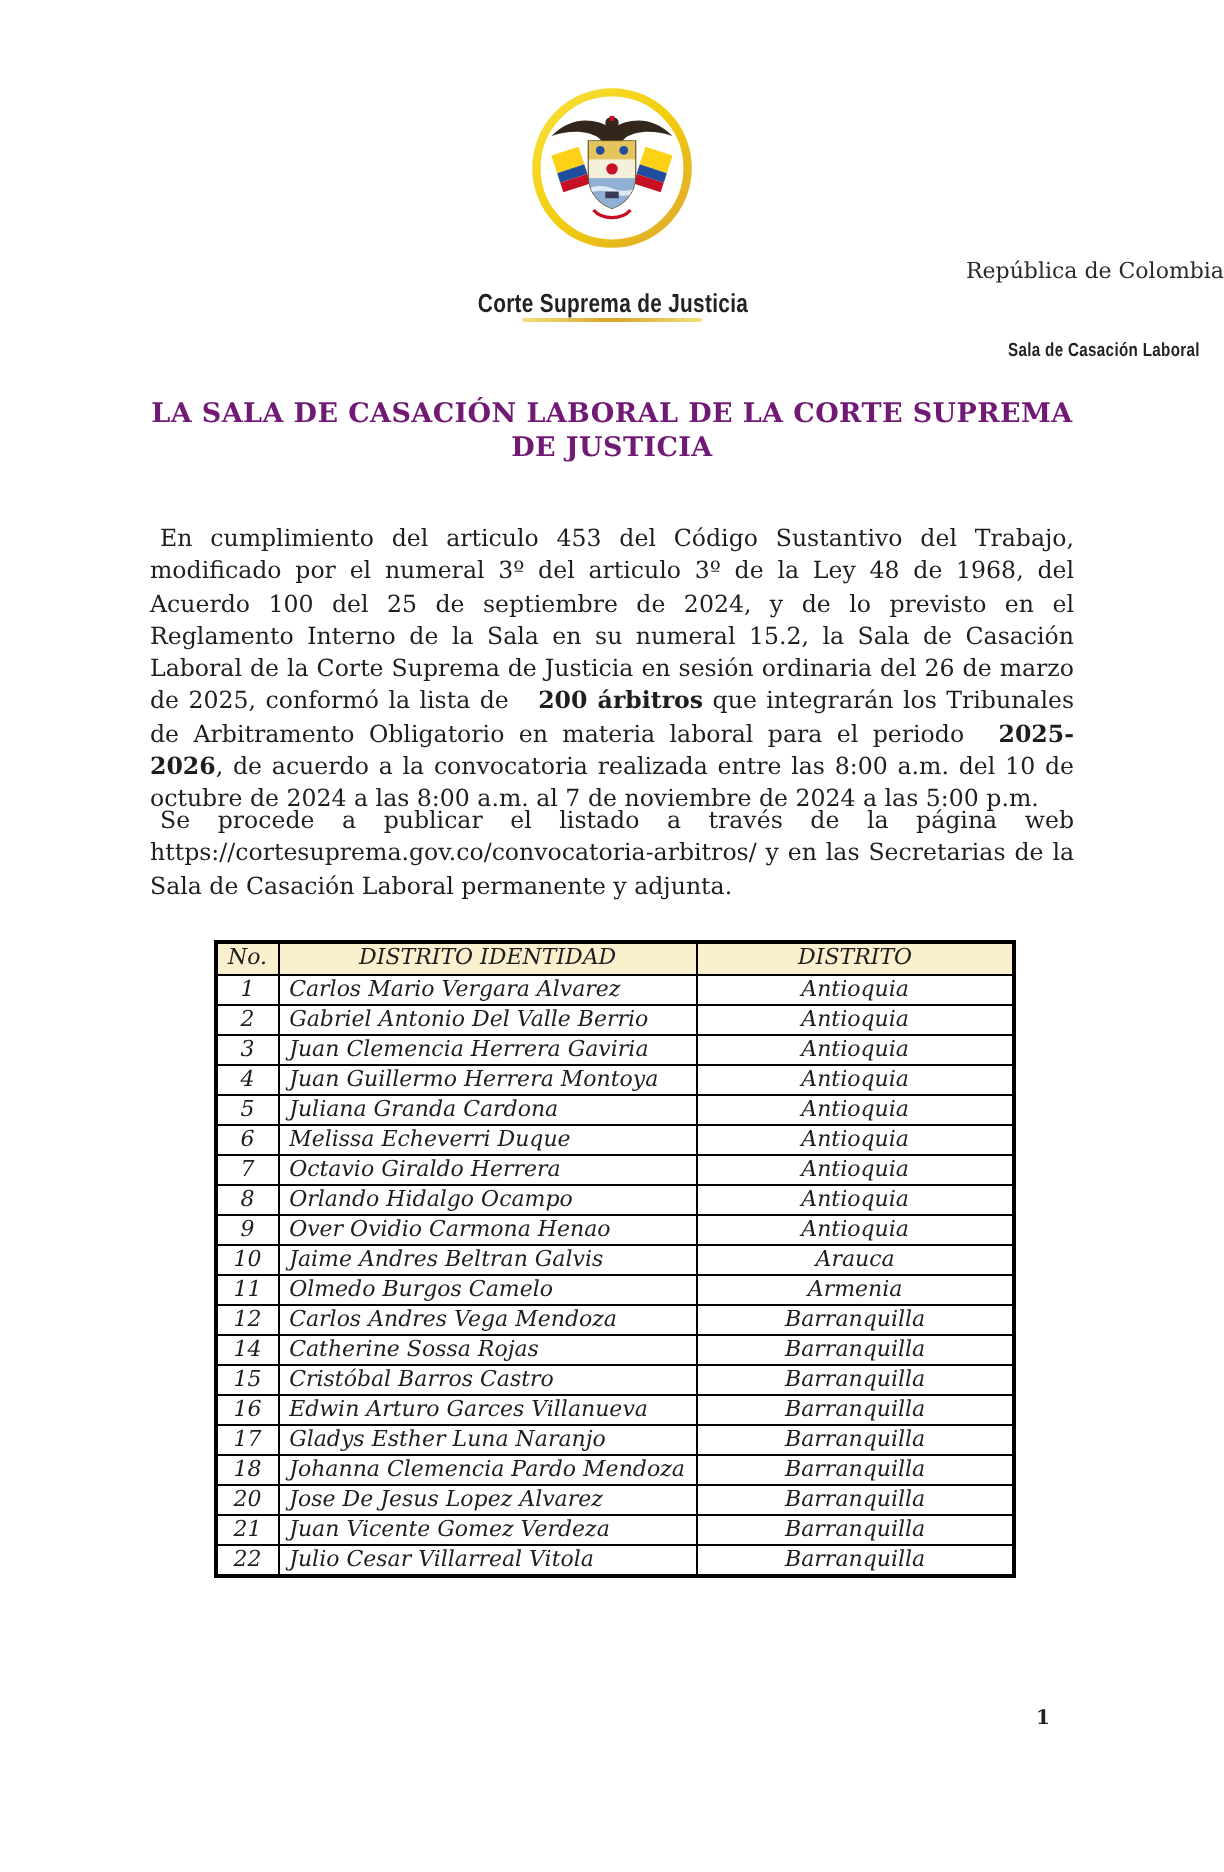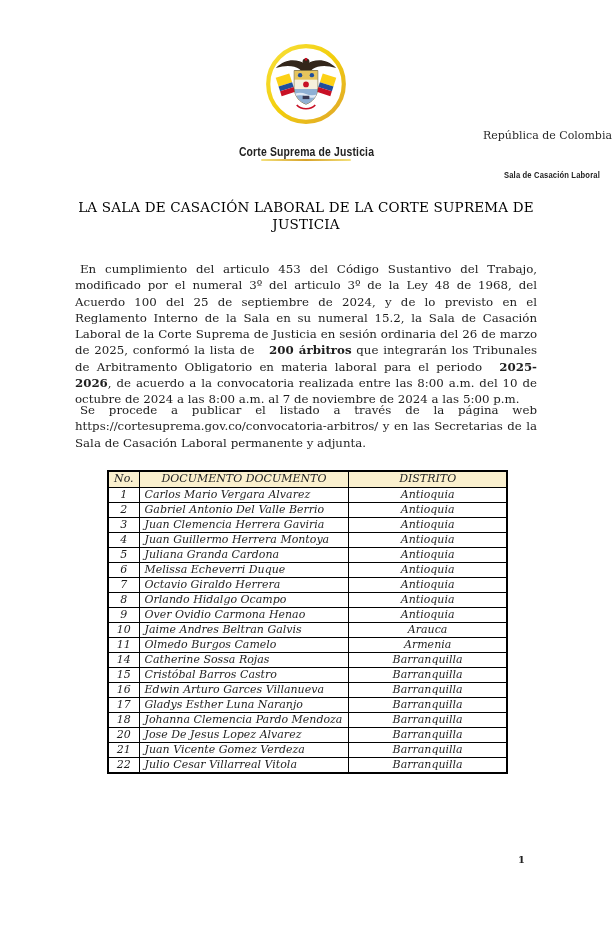--- a/index.html
+++ b/index.html
@@ -40,22 +40,22 @@
     background:linear-gradient(to right,#f3e07c,#d7a32a,#f3e07c);
     border-radius:1px;
   }
   .chamber { position:absolute; top:163px; width:100%; text-align:right; }
   .chamber-inner { font-size:9.5px; }
 
   
   .doc-title {
     position:absolute; top:199px; left:66px; width:480px;
     text-align:center;
-    font-weight:normal; font-size:13.5px; line-height:17px;
-    letter-spacing:.2px; color:#000000;
+    font-weight:bold; font-size:13.5px; line-height:17px;
+    letter-spacing:.2px; color:#701a75;
   }
 
   
   .para {
     position:absolute; left:75px; width:462px;
     text-align:justify;
     font-size:11.8px; line-height:16.3px;
     text-indent:5px;
     color:#1e1e1e;
   }
@@ -158,21 +158,21 @@
   <h1 class="doc-title">LA SALA DE CASACIÓN LABORAL DE LA CORTE SUPREMA DE JUSTICIA</h1>
 
   <p class="para para-1"><span>En cumplimiento del articulo 453 del Código Sustantivo del Trabajo, modificado por el numeral 3º del articulo 3º de la Ley 48 de 1968, del Acuerdo 100 del 25 de septiembre de 2024, y de lo previsto en el Reglamento Interno de la Sala en su numeral 15.2, la Sala de Casación Laboral de la Corte Suprema de Justicia en sesión ordinaria del 26 de marzo de 2025, conformó la lista de </span><b>200 árbitros</b><span> que integrarán los Tribunales de Arbitramento Obligatorio en materia laboral para el periodo </span><b>2025-2026</b><span>, de acuerdo a la convocatoria realizada entre las 8:00 a.m. del 10 de octubre de 2024 a las 8:00 a.m. al 7 de noviembre de 2024 a las 5:00 p.m.</span></p>
   <p class="para para-2"><span>Se procede a publicar el listado a través de la página web https://cortesuprema.gov.co/convocatoria-arbitros/ y en las Secretarias de la Sala de Casación Laboral permanente y adjunta.</span></p>
 
   <div class="tbl-wrap">
     <table class="arb">
       <thead>
         <tr>
           <th class="col-no">No.</th>
-          <th class="col-name">DOCUMENTO DOCUMENTO</th>
+          <th class="col-name">DISTRITO IDENTIDAD</th>
           <th class="col-district">DISTRITO</th>
         </tr>
       </thead>
       <tbody>
           <tr>
             <td class="col-no">1</td>
             <td class="col-name">Carlos Mario Vergara Alvarez</td>
             <td class="col-district">Antioquia</td>
           </tr>
           <tr>
@@ -219,20 +219,25 @@
             <td class="col-no">10</td>
             <td class="col-name">Jaime Andres Beltran Galvis</td>
             <td class="col-district">Arauca</td>
           </tr>
           <tr>
             <td class="col-no">11</td>
             <td class="col-name">Olmedo Burgos Camelo</td>
             <td class="col-district">Armenia</td>
           </tr>
           <tr>
+            <td class="col-no">12</td>
+            <td class="col-name">Carlos Andres Vega Mendoza</td>
+            <td class="col-district">Barranquilla</td>
+          </tr>
+          <tr>
             <td class="col-no">14</td>
             <td class="col-name">Catherine Sossa Rojas</td>
             <td class="col-district">Barranquilla</td>
           </tr>
           <tr>
             <td class="col-no">15</td>
             <td class="col-name">Cristóbal Barros Castro</td>
             <td class="col-district">Barranquilla</td>
           </tr>
           <tr>

